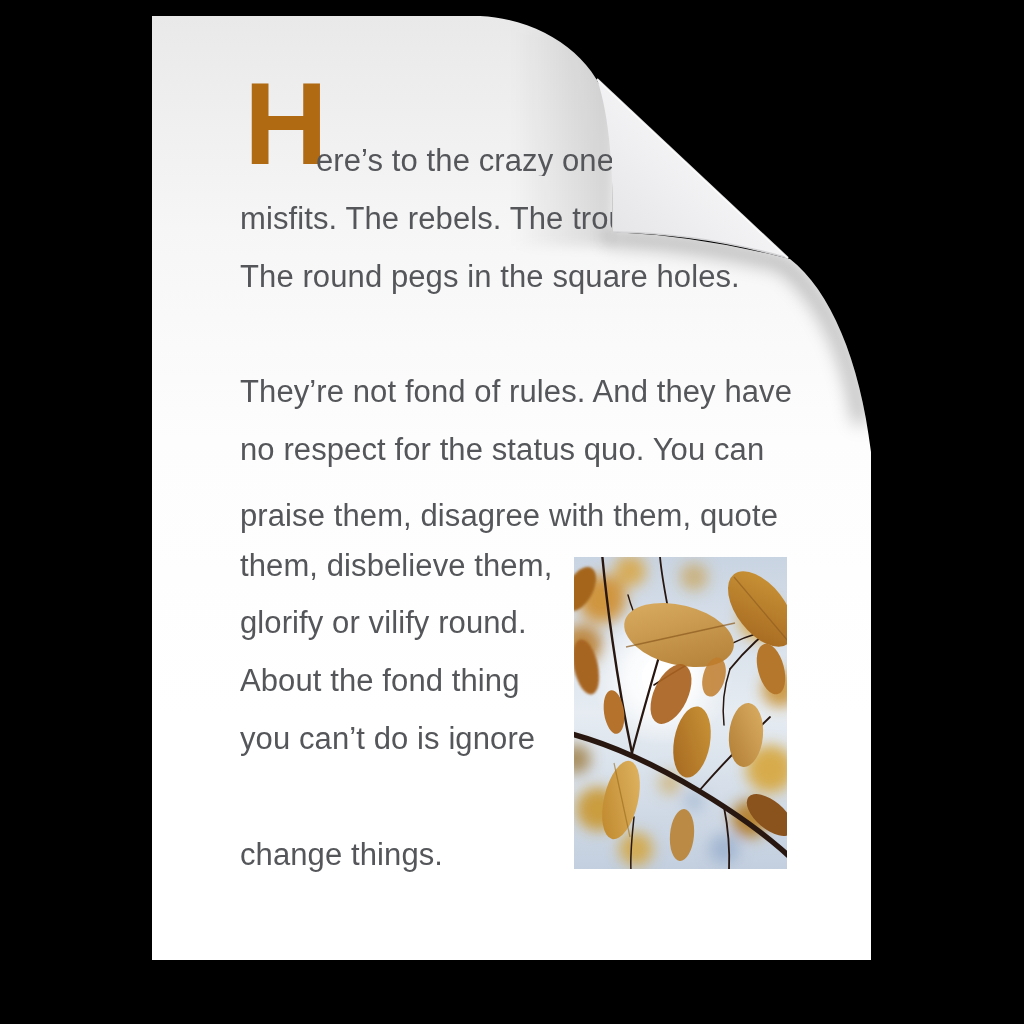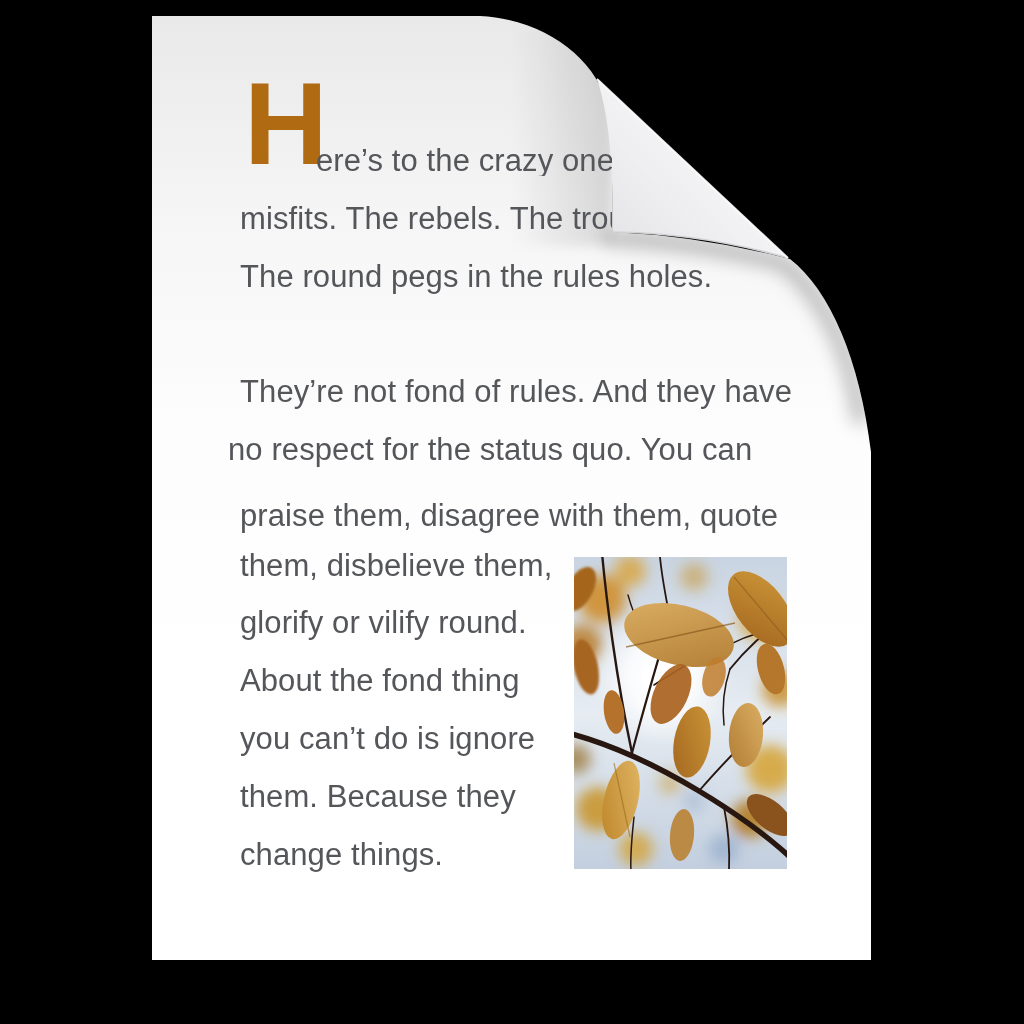--- a/index.html
+++ b/index.html
@@ -80,29 +80,28 @@
 
     <path d="M597,79 L788,258 Q700,233 613,232 C613,170 610,118 597,79 Z" fill="url(#flapGrad)"></path>
     <path d="M788,258 Q700,233 613,232" fill="none" stroke="#d2d2d5" stroke-width="1.6"></path>
     <path d="M597,79 L788,258" fill="none" stroke="#ffffff" stroke-width="2" opacity="0.9"></path>
   </svg>
 
   <div class="text-layer">
     <div class="drop-cap">H</div>
     <div class="text-line clipped" style="left:316px;top:145px;width:296px;">ere’s to the crazy ones. The</div>
     <div class="text-line clipped" style="left:240px;top:203px;width:372px;">misfits. The rebels. The troublemakers.</div>
-    <div class="text-line" style="left:240px;top:261px;">The round pegs in the rules holes.</div>
+    <div class="text-line" style="left:240px;top:261px;">The round pegs in the square holes.</div>
     <div class="text-line" style="left:240px;top:376px;">They’re not fond of rules. And they have</div>
-    <div class="text-line" style="left:228px;top:434px;">no respect for the status quo. You can</div>
+    <div class="text-line" style="left:240px;top:434px;">no respect for the status quo. You can</div>
     <div class="text-line" style="left:240px;top:492px;margin-top:8px;">praise them, disagree with them, quote</div>
     <div class="text-line" style="left:240px;top:550px;">them, disbelieve them,</div>
     <div class="text-line" style="left:240px;top:607px;">glorify or vilify round.</div>
     <div class="text-line" style="left:240px;top:665px;">About the fond thing</div>
     <div class="text-line" style="left:240px;top:723px;">you can’t do is ignore</div>
-    <div class="text-line" style="left:240px;top:781px;">them. Because they</div>
     <div class="text-line" style="left:240px;top:839px;">change things.</div>
   </div>
 
   <svg class="photo" width="213" height="312" viewBox="0 0 213 312">
     <defs>
       <linearGradient id="skyGrad" x1="0" y1="0" x2="0" y2="1">
         <stop offset="0" stop-color="#c9d4e2"></stop>
         <stop offset="0.5" stop-color="#e6ecf2"></stop>
         <stop offset="1" stop-color="#c3cfdf"></stop>
       </linearGradient>

